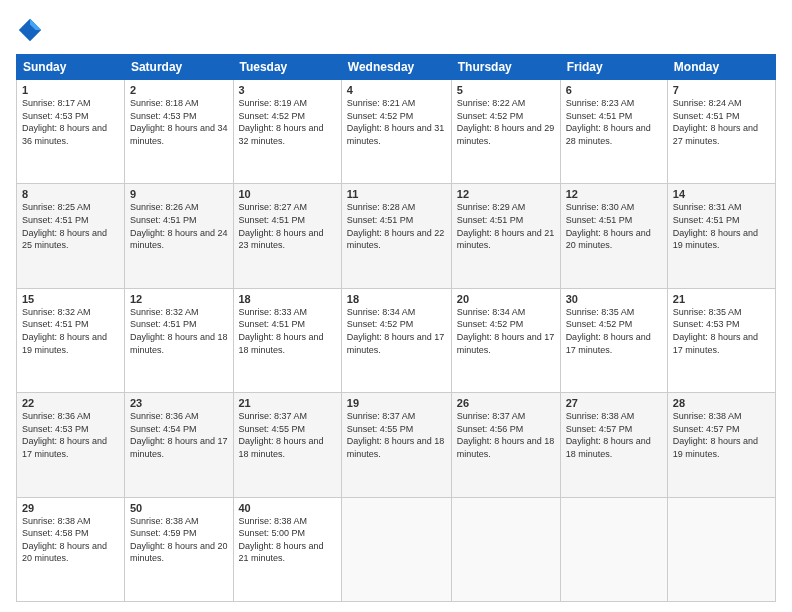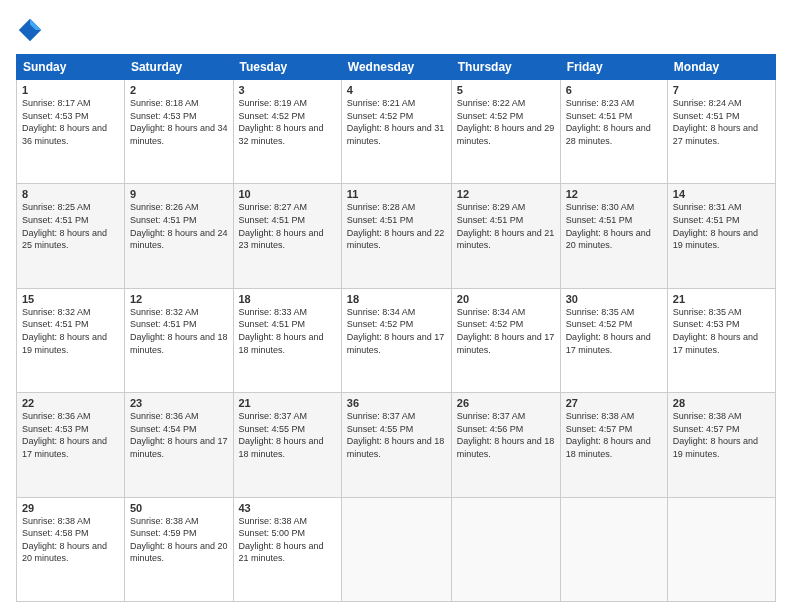--- a/index.html
+++ b/index.html
@@ -232,21 +232,21 @@
       </td>
           <td>
         <span class="day-number">23</span>
         <span class="day-info">Sunrise: 8:36 AM<br>Sunset: 4:54 PM<br>Daylight: 8 hours and 17 minutes.</span>
       </td>
           <td>
         <span class="day-number">21</span>
         <span class="day-info">Sunrise: 8:37 AM<br>Sunset: 4:55 PM<br>Daylight: 8 hours and 18 minutes.</span>
       </td>
           <td>
-        <span class="day-number">36</span>
+        <span class="day-number">19</span>
         <span class="day-info">Sunrise: 8:37 AM<br>Sunset: 4:55 PM<br>Daylight: 8 hours and 18 minutes.</span>
       </td>
           <td>
         <span class="day-number">26</span>
         <span class="day-info">Sunrise: 8:37 AM<br>Sunset: 4:56 PM<br>Daylight: 8 hours and 18 minutes.</span>
       </td>
           <td>
         <span class="day-number">27</span>
         <span class="day-info">Sunrise: 8:38 AM<br>Sunset: 4:57 PM<br>Daylight: 8 hours and 18 minutes.</span>
       </td>
@@ -258,21 +258,21 @@
         <tr>
           <td>
         <span class="day-number">29</span>
         <span class="day-info">Sunrise: 8:38 AM<br>Sunset: 4:58 PM<br>Daylight: 8 hours and 20 minutes.</span>
       </td>
           <td>
         <span class="day-number">50</span>
         <span class="day-info">Sunrise: 8:38 AM<br>Sunset: 4:59 PM<br>Daylight: 8 hours and 20 minutes.</span>
       </td>
           <td>
-        <span class="day-number">43</span>
+        <span class="day-number">40</span>
         <span class="day-info">Sunrise: 8:38 AM<br>Sunset: 5:00 PM<br>Daylight: 8 hours and 21 minutes.</span>
       </td>
           <td class="empty-cell"></td>
           <td class="empty-cell"></td>
           <td class="empty-cell"></td>
           <td class="empty-cell"></td>
         </tr>
       </tbody>
   </table>
 </div>

